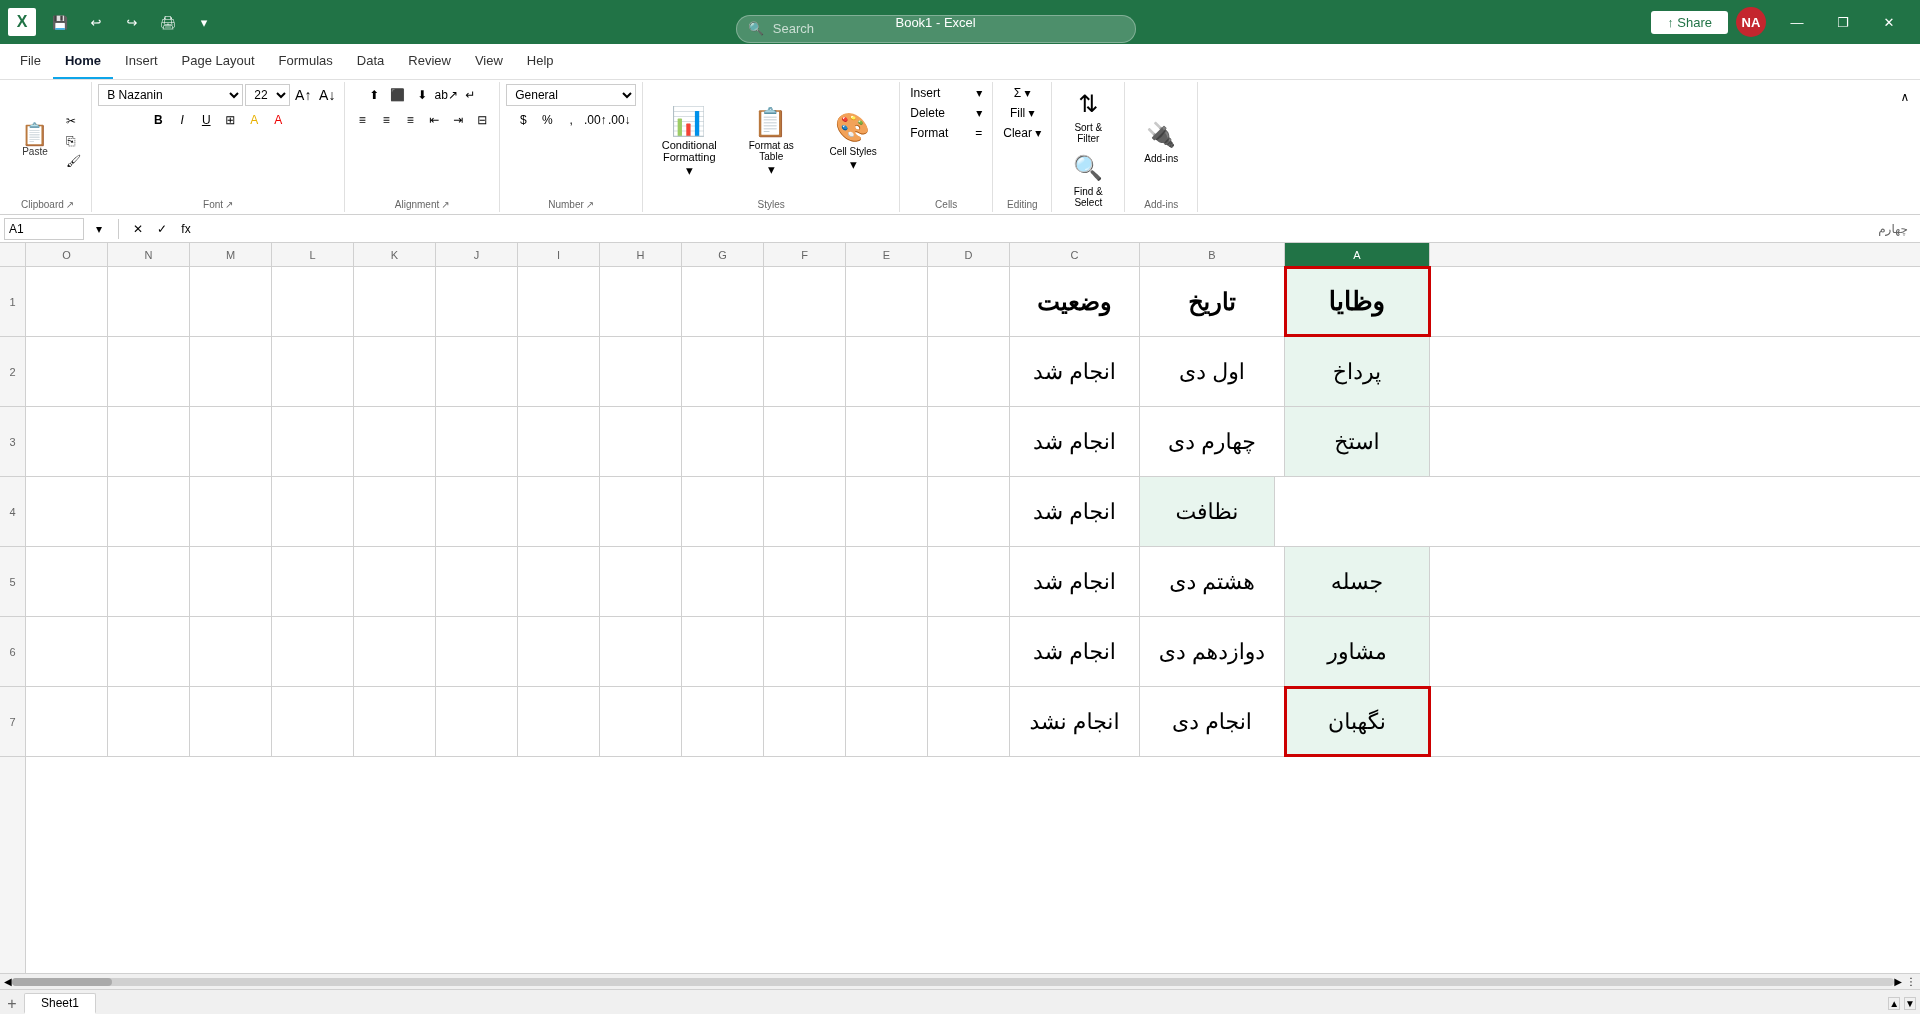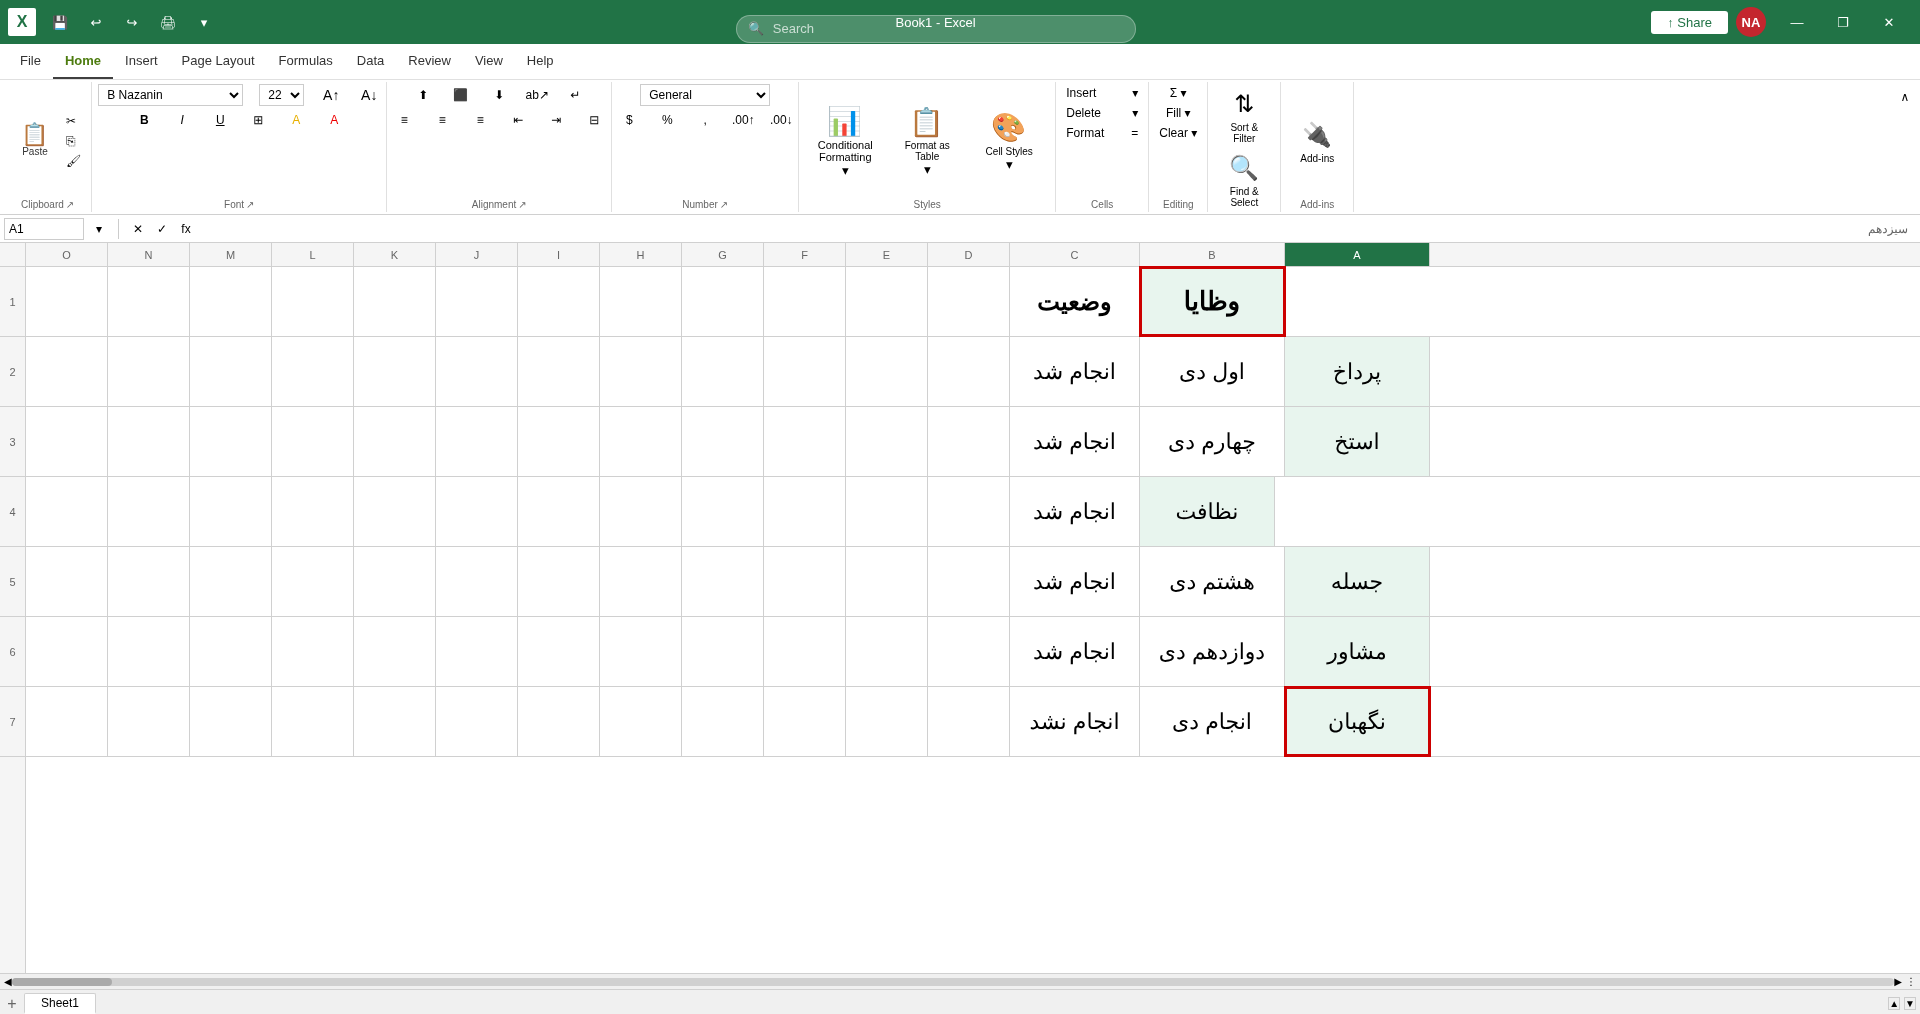--- a/index.html
+++ b/index.html
@@ -73,21 +73,21 @@
       display: flex; height: 36px;
       border-bottom: 1px solid #e0e0e0;
       padding: 0 8px;
     }
     .ribbon-tab {
       padding: 0 12px; display: flex; align-items: center;
       font-size: 13px; cursor: pointer; color: #333;
       border-bottom: 2px solid transparent;
     }
     .ribbon-tab.active {
-      border-bottom: 2px solid #404040; color: #4d7c0f; font-weight: 600;
+      border-bottom: 2px solid #0ea5e9; color: #0f172a; font-weight: 600;
     }
 
     .ribbon-content {
       display: flex; align-items: stretch; padding: 2px 4px; min-height: 90px;
     }
     .ribbon-group {
       display: flex; flex-direction: column; align-items: center;
       padding: 2px 6px; border-right: 1px solid #e0e0e0;
       min-width: fit-content;
     }
@@ -105,21 +105,21 @@
       padding: 2px 4px; border-radius: 3px; font-size: 10px; color: #333;
       min-width: 36px;
     }
     .ribbon-btn .icon { font-size: 22px; line-height: 1; }
     .ribbon-btn-small {
       background: none; border: none; cursor: pointer;
       padding: 2px 4px; border-radius: 2px; font-size: 12px;
       display: flex; align-items: center;
     }
     .font-row {
-      display: flex; align-items: center; gap: 16px;
+      display: flex; align-items: center; gap: 2px;
     }
     .font-select {
       border: 1px solid #ccc; background: white; font-size: 12px;
       padding: 1px 4px; height: 22px; width: 145px; cursor: pointer;
     }
     .size-select {
       border: 1px solid #ccc; background: white; font-size: 12px;
       padding: 1px 4px; height: 22px; width: 45px; cursor: pointer;
     }
     .small-btn {
@@ -471,21 +471,21 @@
 <div class="formula-bar">
   <div class="cell-ref">A1</div>
   <button class="small-btn">▾</button>
   <div class="formula-divider"></div>
   <div class="formula-icons">
     <button class="small-btn">✕</button>
     <button class="small-btn">✓</button>
     <button class="small-btn" style="">fx</button>
   </div>
   <input class="formula-input" value="" readonly="" style="">
-  <span class="formula-label" style="direction:rtl;">سیزدهم</span>
+  <span class="formula-label" style="direction:rtl;">چهارم</span>
 </div>
 
 <div class="spreadsheet-wrapper" style="display:flex;flex-direction:column;height:calc(1014px - 44px - 36px - 90px - 28px - 26px - 16px - 28px);">
   <div class="spreadsheet-container" style="flex:1;">
 
     <div style="display:flex;flex-direction:column;width:26px;background:#f5f5f5;border-right:1px solid #d0d0d0;flex-shrink:0;">
       <div style="height:24px;border-bottom:1px solid #d0d0d0;"></div>
 
       <div style="height:70px;border-bottom:1px solid #d0d0d0;display:flex;align-items:center;justify-content:center;font-size:11px;color:#666;">1</div>
       <div style="height:70px;border-bottom:1px solid #d0d0d0;display:flex;align-items:center;justify-content:center;font-size:11px;color:#666;">2</div>
@@ -525,20 +525,21 @@
           <div class="grid-cell" style="width:82px;"></div>
           <div class="grid-cell" style="width:82px;"></div>
           <div class="grid-cell" style="width:82px;"></div>
           <div class="grid-cell" style="width:82px;"></div>
           <div class="grid-cell" style="width:82px;"></div>
           <div class="grid-cell" style="width:82px;"></div>
           <div class="grid-cell" style="width:82px;"></div>
           <div class="grid-cell" style="width:82px;"></div>
           <div class="grid-cell" style="width:82px;"></div>
           <div class="grid-cell header-cell" style="width:130px;font-size:24px;font-weight:bold;">وضعیت</div>
+          <div class="grid-cell header-cell" style="width:145px;font-size:24px;font-weight:bold;">تاریخ</div>
           <div class="grid-cell header-cell selected-cell red-border" style="width:145px;font-size:26px;font-weight:bold;background:#e8f5ee;">وظایا</div>
         </div>
 
         <div class="grid-row">
           <div class="grid-cell" style="width:82px;"></div>
           <div class="grid-cell" style="width:82px;"></div>
           <div class="grid-cell" style="width:82px;"></div>
           <div class="grid-cell" style="width:82px;"></div>
           <div class="grid-cell" style="width:82px;"></div>
           <div class="grid-cell" style="width:82px;"></div>

